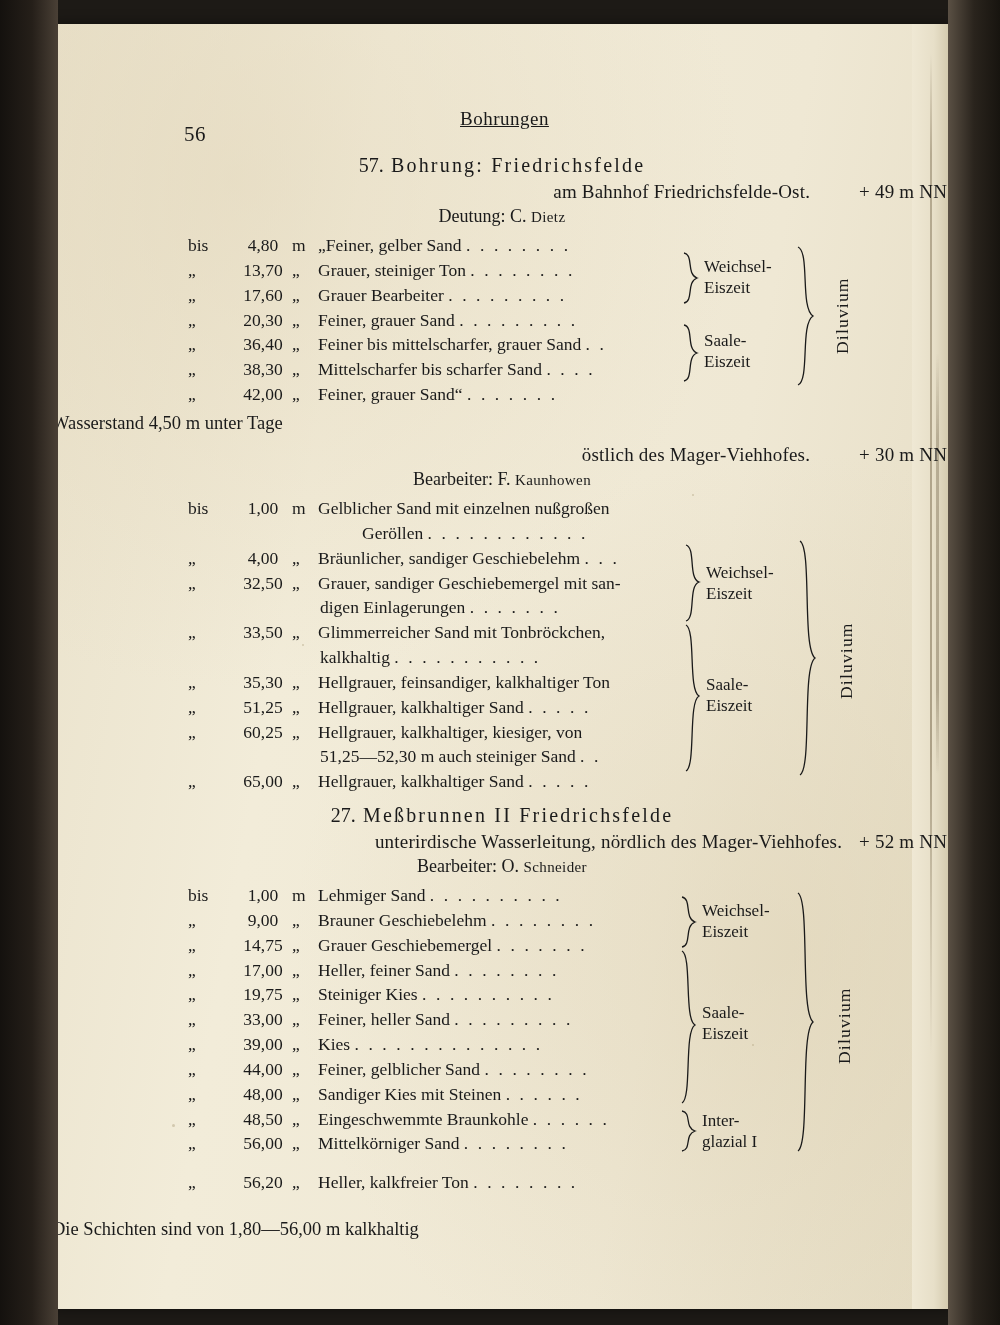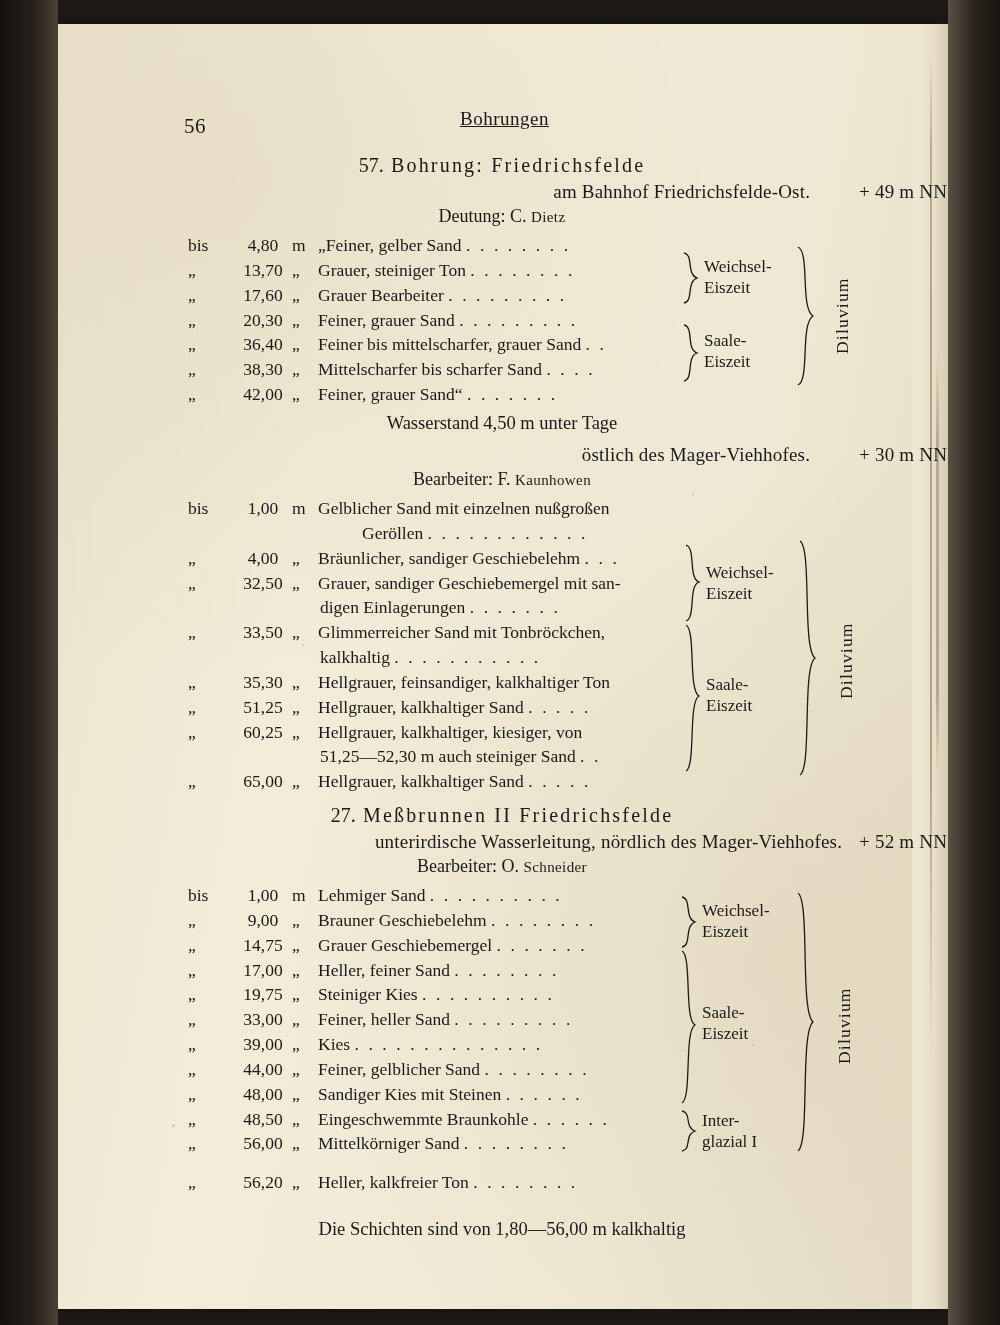--- a/index.html
+++ b/index.html
@@ -68,21 +68,21 @@
     color: #1a1a1a;
   }
 
   
   .page-head {
     position: absolute;
     left: 0; top: 82px; width: 900px;
     font-size: 19px;
   }
   .folio {
-    position: absolute; left: 132px; top: 8px;
+    position: absolute; left: 132px; top: 16px;
     font-size: 21px; letter-spacing: .5px;
   }
   .running-title {
     position: absolute; left: 408px; top: 2px;
     font-size: 19px; letter-spacing: .5px; text-decoration: underline;
   }
 
   .section { position: absolute; left: 0; width: 900px; }
 
   .sec-title {
@@ -118,21 +118,20 @@
     white-space: nowrap;
   }
   td.c-bis { width: 46px; text-align: left; padding-right: 4px; }
   td.c-dep { width: 58px; text-align: center; padding-right: 7px; }
   td.c-m   { width: 26px; text-align: left; }
   td.c-desc { padding-left: 2px; }
   .dots { letter-spacing: 2.6px; }
   .cont { padding-left: 2px; }
 
   .footnote {
-    text-align: center;
     font-size: 18.5px;
     margin-top: 6px;
   }
 
   
   .brace {
     position: absolute;
     font-family: "Liberation Serif", serif;
     color: #1a1a1a;
   }

